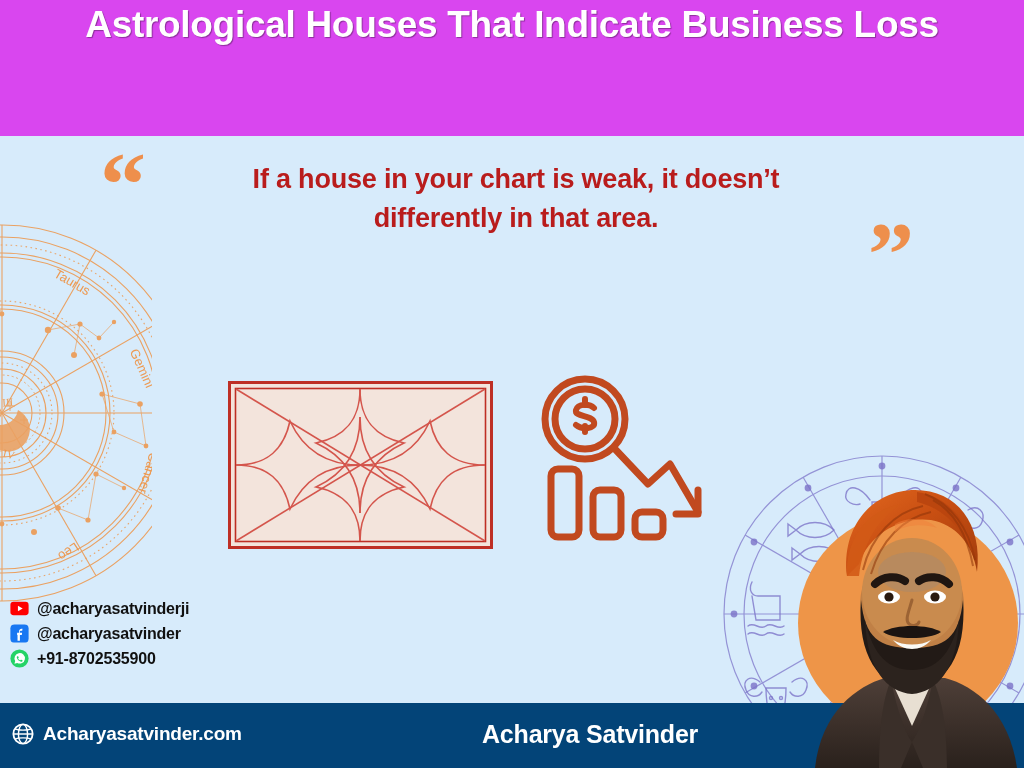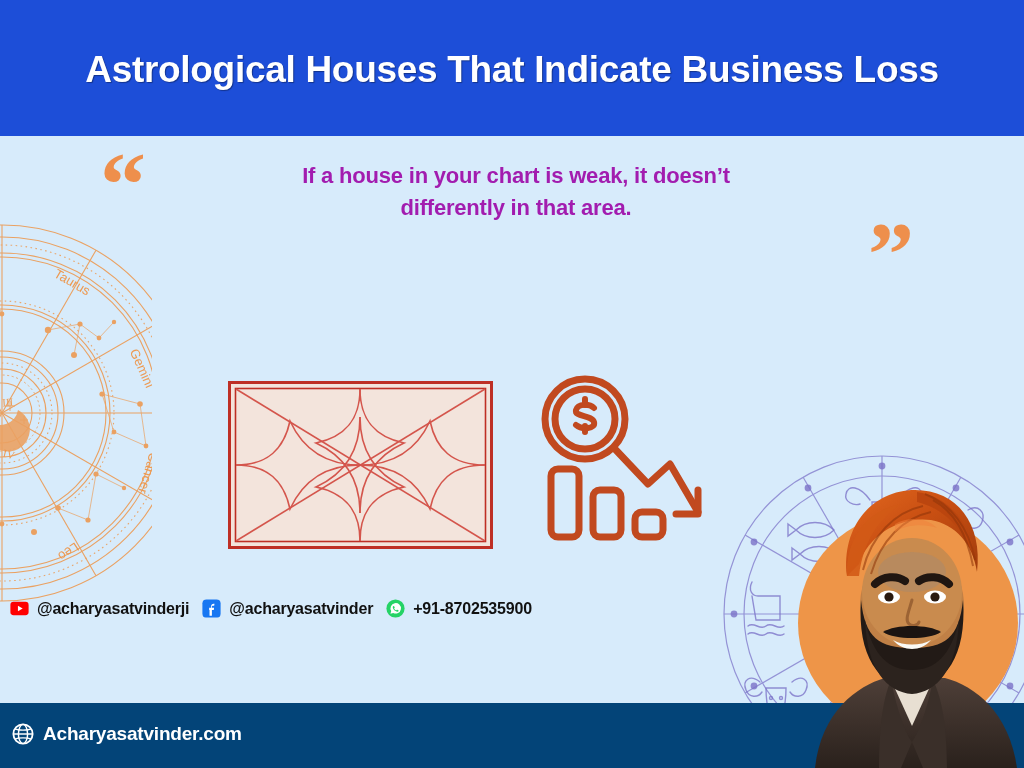--- a/index.html
+++ b/index.html
@@ -7,22 +7,22 @@
     width:1024px;height:768px;overflow:hidden;
     background:#D7EBFB;
     font-family:"Liberation Sans", sans-serif;
     position:relative;
   }
   .stage{position:absolute;inset:0;width:1024px;height:768px;overflow:hidden;background:#D7EBFB;}
 
   
   .header-bar{
     position:absolute;left:0;top:0;width:1024px;height:136px;
-    background:#1d4ed8;
-    display:flex;align-items:center;justify-content:center;
+    background:#d946ef;
+    display:flex;justify-content:center;
     z-index:40;
   }
   .header-title{
     color:#FFFFFF;
     font-size:37px;
     font-weight:bold;
     letter-spacing:-0.3px;
     white-space:nowrap;
     text-shadow:1px 1px 1px rgba(0,0,0,0.35);
     font-family:"Liberation Sans", sans-serif;
@@ -53,22 +53,22 @@
   .quote-close{
     position:absolute;left:868px;top:218px;
     font-size:92px;line-height:0.8;
     color:#EE8F4C;font-weight:bold;
     font-family:"Liberation Serif", serif;
     z-index:10;user-select:none;
   }
   .quote-text{
     position:absolute;left:186px;top:160px;width:660px;
     text-align:center;
-    color:#a21caf;
-    font-size:22px;
+    color:#b91c1c;
+    font-size:27px;
     font-weight:bold;
     line-height:1.45;
     letter-spacing:-0.2px;
     z-index:10;
   }
 
   
   .kundali{
     position:absolute;left:228px;top:381px;width:265px;height:168px;
     z-index:12;
@@ -76,21 +76,21 @@
 
   
   .loss-icon{
     position:absolute;left:530px;top:372px;width:180px;height:176px;
     z-index:12;
   }
 
   
   .socials{
     position:absolute;left:10px;top:598px;z-index:30;
-    display:flex;flex-direction:row;gap:13px;
+    display:flex;flex-direction:column;gap:4px;
   }
   .social-row{
     display:flex;align-items:center;gap:8px;
     height:21px;
   }
   .social-label{
     color:#111111;
     font-size:16px;
     font-weight:bold;
     letter-spacing:-0.2px;
@@ -482,14 +482,15 @@
     <svg width="22" height="22" viewBox="0 0 24 24">
       <circle cx="12" cy="12" r="10.5" fill="none" stroke="#FFFFFF" stroke-width="2"></circle>
       <ellipse cx="12" cy="12" rx="5" ry="10.5" fill="none" stroke="#FFFFFF" stroke-width="1.6"></ellipse>
       <line x1="1.5" y1="12" x2="22.5" y2="12" stroke="#FFFFFF" stroke-width="1.6"></line>
       <path d="M3.4 6.4 C 6.4 8.2 17.6 8.2 20.6 6.4" fill="none" stroke="#FFFFFF" stroke-width="1.4"></path>
       <path d="M3.4 17.6 C 6.4 15.8 17.6 15.8 20.6 17.6" fill="none" stroke="#FFFFFF" stroke-width="1.4"></path>
     </svg>
     <span class="footer-web-label">Acharyasatvinder.com</span>
   </div>
 
+  <div class="footer-name">Acharya Satvinder</div>
 
 </div>
 
 </body></html>

